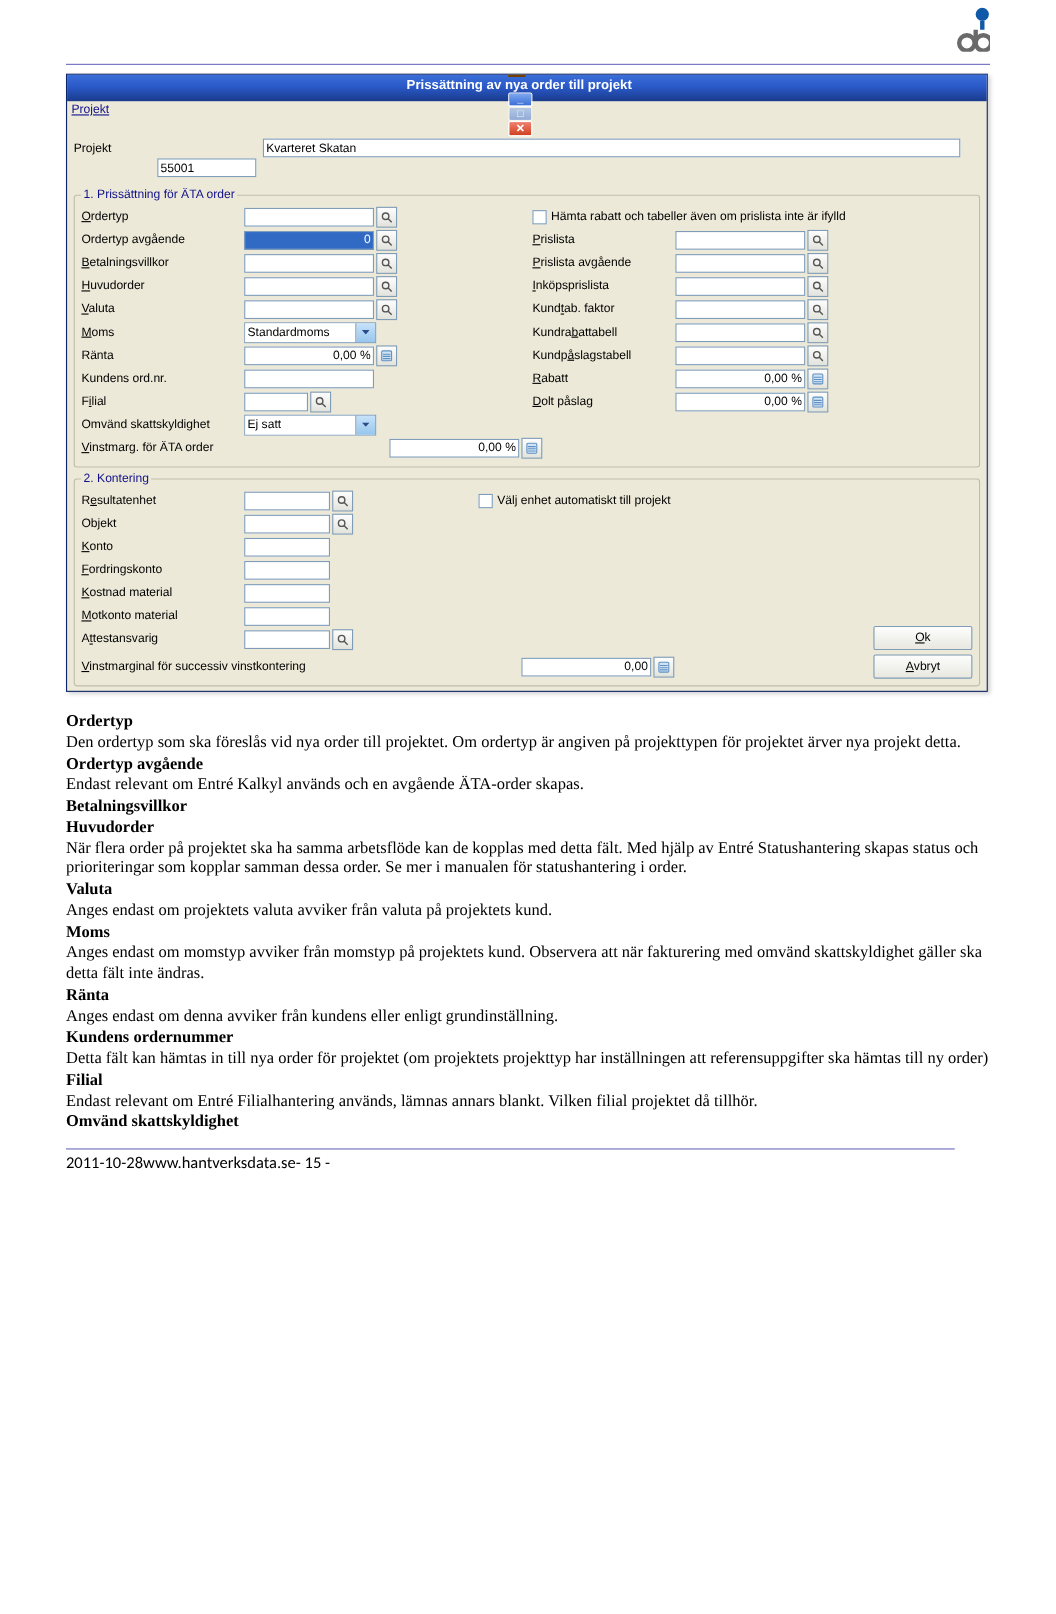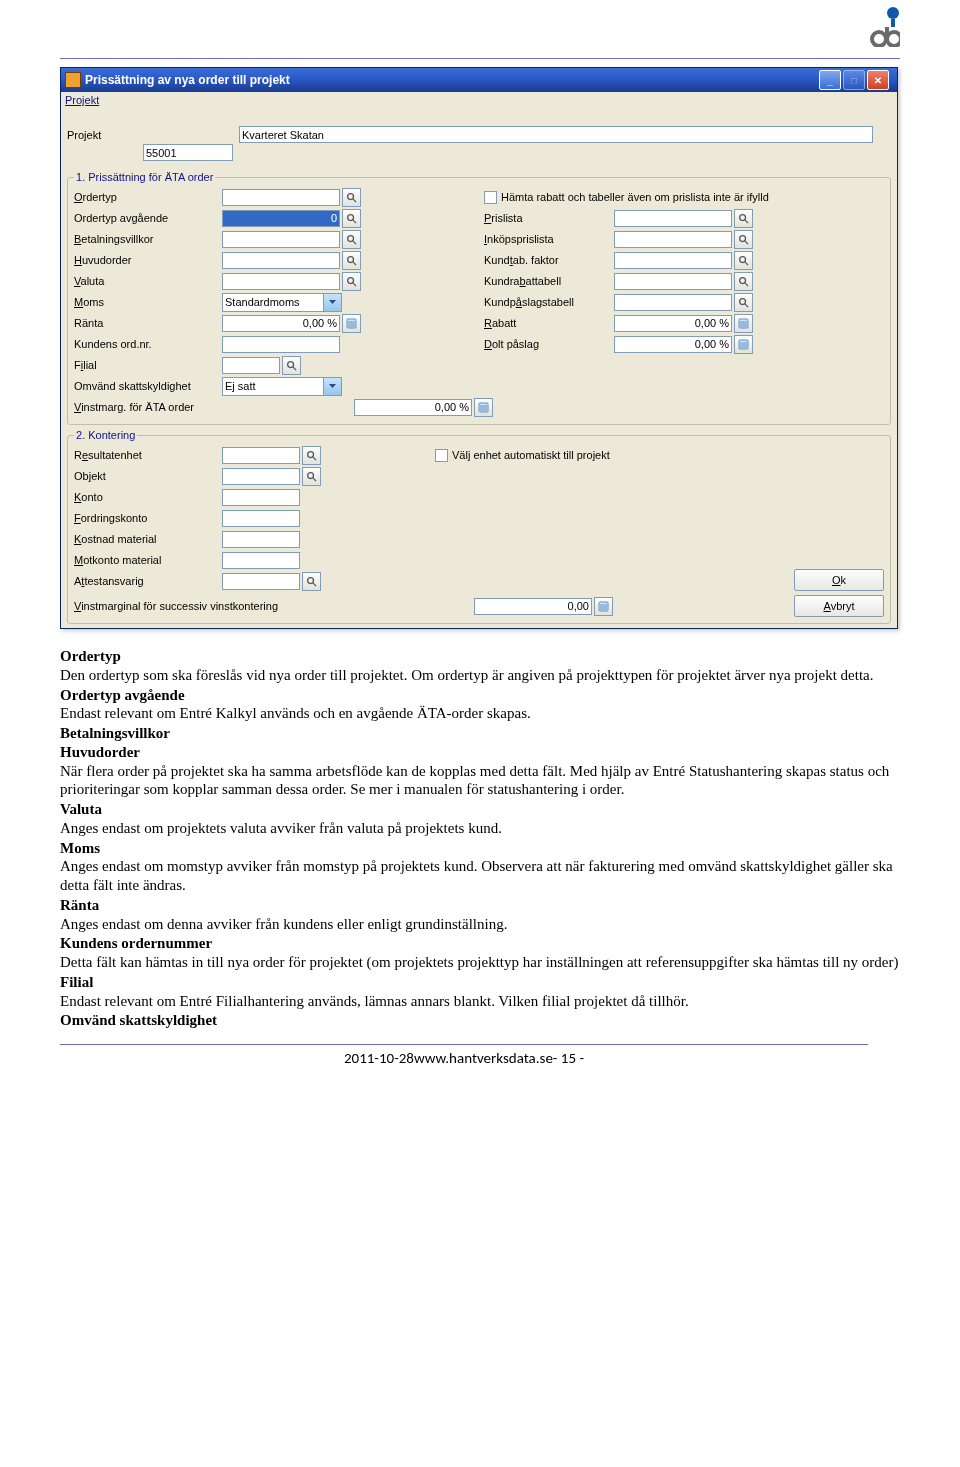--- a/index.html
+++ b/index.html
@@ -34,24 +34,25 @@
     margin-left: 60px;
     border: 1px solid #0a246a;
     background: #ece9d8;
     box-shadow: 2px 2px 4px rgba(0,0,0,0.2);
   }
   .titlebar {
     height: 24px;
     background: linear-gradient(to bottom, #3a6ed8 0%, #2a59c8 45%, #1a3b8c 100%);
     display: flex;
     align-items: center;
-    padding: 0 8px 0 4px;
+    padding: 0 18px 0 4px;
     color: #fff;
     font-weight: bold;
     font-size: 12px;
+    flex-direction: column;
   }
   .titlebar .icon-app {
     width: 14px; height: 14px;
     margin-right: 4px;
     background: #f0a030;
     border: 1px solid #704000;
   }
   .titlebar .title { flex: 1; }
   .winbtn {
     width: 20px; height: 18px;
@@ -194,21 +195,21 @@
     margin: 0;
     font-size: 15px;
   }
   .doc p { margin: 0 0 1px 0; }
 
   .footer {
     margin: 10px 92px 0 60px;
     border-top: 1px solid #6b6bbf;
     padding-top: 4px;
     display: flex;
-    justify-content: center;
+    justify-content: flex-start;
     font-family: Calibri, Arial, sans-serif;
     font-size: 15px;
   }
 </style>
 </head>
 <body>
 
 <div class="page">
   <div class="header-area">
     <div class="logo-ob">
@@ -332,20 +333,30 @@
               </div>
           </div>
 
           <div class="col">
             <div class="row" style="height:20px">
                 <span class="chk"></span>
                 <span class="chklabel">Hämta rabatt och tabeller även om prislista inte är ifylld</span>
               </div>
             <div class="row">
                 <span class="lbl" style="flex-basis:130px"><span class="ul">P</span>rislista</span>
+                <input class="inp" style="width: 118px;">
+                <span class="lookup">
+                  <svg viewBox="0 0 12 12">
+                    <circle cx="5" cy="5" r="3.2" fill="none" stroke="#555" stroke-width="1.4"></circle>
+                    <line x1="7.5" y1="7.5" x2="11" y2="11" stroke="#555" stroke-width="1.4"></line>
+                  </svg>
+                </span>
+              </div>
+            <div class="row">
+                <span class="lbl" style="flex-basis:130px"><span class="ul">P</span>rislista avgående</span>
                 <input class="inp" style="width: 118px;">
                 <span class="lookup">
                   <svg viewBox="0 0 12 12">
                     <circle cx="5" cy="5" r="3.2" fill="none" stroke="#555" stroke-width="1.4"></circle>
                     <line x1="7.5" y1="7.5" x2="11" y2="11" stroke="#555" stroke-width="1.4"></line>
                   </svg>
                 </span>
               </div>
             <div class="row">
                 <span class="lbl" style="flex-basis:130px"><span class="ul">I</span>nköpsprislista</span>

